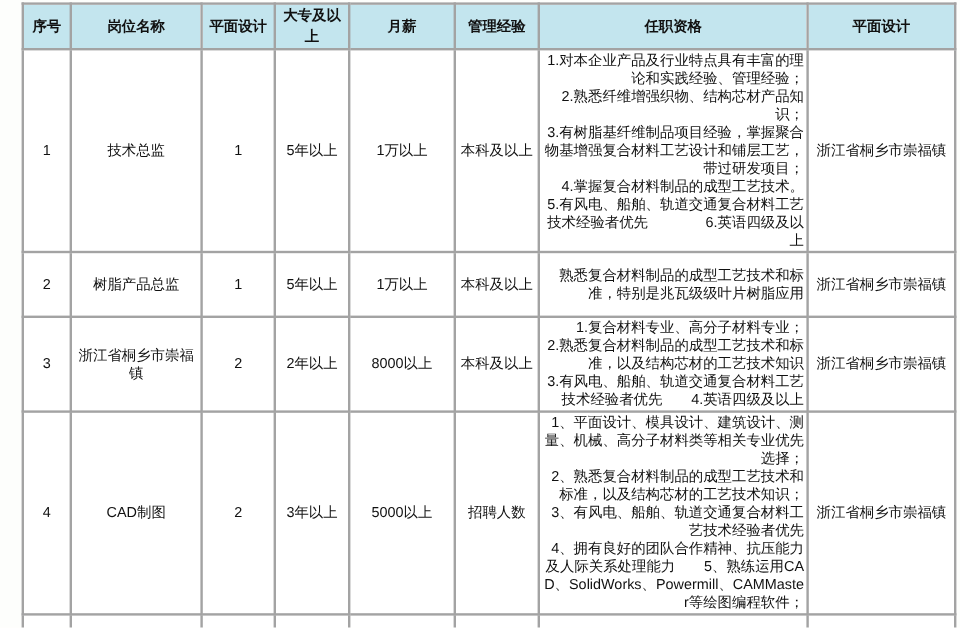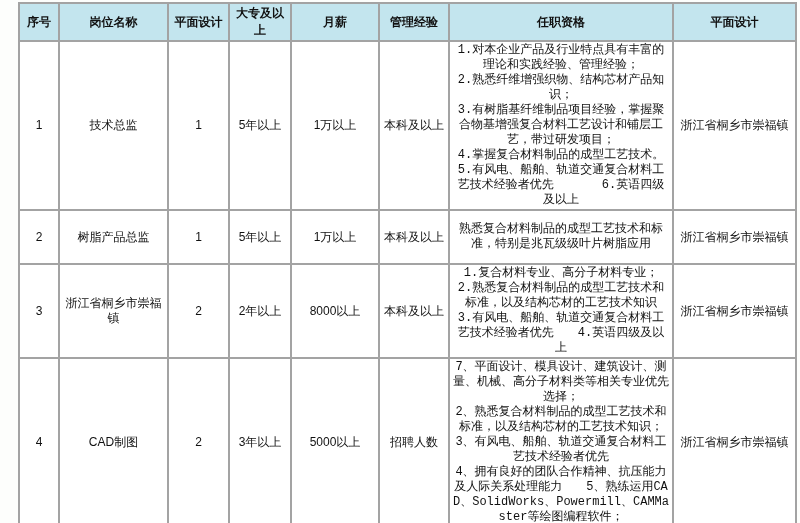--- a/index.html
+++ b/index.html
@@ -44,27 +44,26 @@
     font-weight: bold;
     font-size: 13px;
     text-align: center;
     border-bottom: 2px solid #1c1c1c;
   }
   td.c-center {
     text-align: center;
     line-height: 15px;
   }
   td.c-left {
-    text-align: center;
+    text-align: right;
     white-space: pre-line;
     line-height: 15px;
     word-break: break-all;
     overflow-wrap: anywhere;
     padding: 2px 3px;
-    font-family: Liberation Mono, monospace;
   }
   
   tbody tr:nth-child(1) { height: 145px; }
   tbody tr:nth-child(2) { height: 54px; }
   tbody tr:nth-child(3) { height: 67px; }
   tbody tr:nth-child(4) { height: 143px; }
   tbody tr:nth-child(5) { height: 77px; }
 </style>
 </head>
 <body style="background: rgb(253, 254, 252);">
@@ -130,21 +129,21 @@
 3.有风电、船舶、轨道交通复合材料工艺技术经验者优先　　4.英语四级及以上</td>
     <td class="c-center">浙江省桐乡市崇福镇</td>
   </tr>
         <tr>
     <td class="c-center">4</td>
     <td class="c-center">CAD制图</td>
     <td class="c-center">2</td>
     <td class="c-center">3年以上</td>
     <td class="c-center">5000以上</td>
     <td class="c-center">招聘人数</td>
-    <td class="c-left">7、平面设计、模具设计、建筑设计、测量、机械、高分子材料类等相关专业优先选择；
+    <td class="c-left">1、平面设计、模具设计、建筑设计、测量、机械、高分子材料类等相关专业优先选择；
 2、熟悉复合材料制品的成型工艺技术和标准，以及结构芯材的工艺技术知识；
 3、有风电、船舶、轨道交通复合材料工艺技术经验者优先
 4、拥有良好的团队合作精神、抗压能力及人际关系处理能力　　5、熟练运用CAD、SolidWorks、Powermill、CAMMaster等绘图编程软件；</td>
     <td class="c-center">浙江省桐乡市崇福镇</td>
   </tr>
         <tr>
     <td class="c-center">5</td>
     <td class="c-center">复合材料助理研发工程师</td>
     <td class="c-center">2</td>
     <td class="c-center">不限</td>

